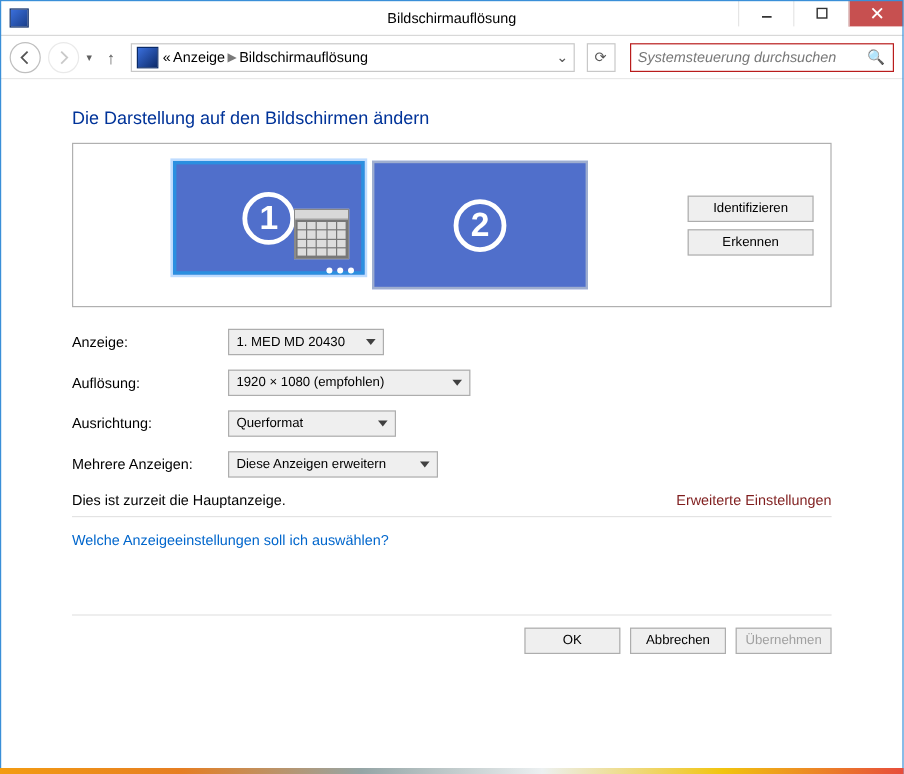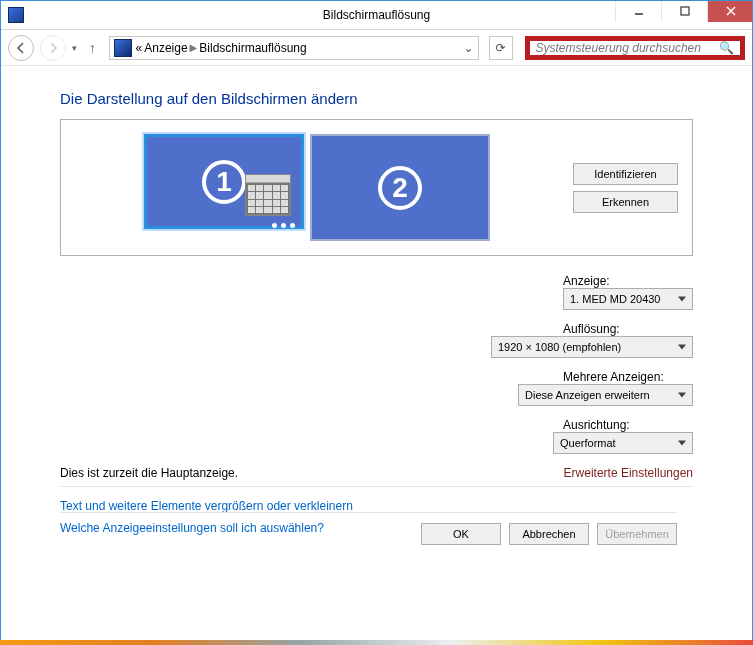--- a/index.html
+++ b/index.html
@@ -19,21 +19,21 @@
 .nav-btn { width:26px; height:26px; border:1px solid #bfbfbf; border-radius:50%; display:flex; align-items:center; justify-content:center; color:#606060; background:#fff; cursor:pointer;}
 .nav-btn.disabled { opacity:0.45; cursor:default; border-color:#d0d0d0;}
 .nav-caret { color:#606060; font-size:9px;}
 .nav-up { width:20px; height:20px; color:#606060; display:flex; align-items:center; justify-content:center; font-size:14px;}
 .bc-wrapper { flex:0 0 auto; display:flex; align-items:center; height:24px; border:1px solid #c8c8c8; background:#fff; width: 370px;}
 .bc-icon { width:18px; height:18px; margin:0 4px; background:linear-gradient(135deg,#3a6fdc,#0d2a6a); border:1px solid #0a2a66;}
 .bc { display:flex; align-items:center; gap:2px; font-size:12px; color:#000; flex:1; padding-right:4px;}
 .bc .sep { color:#7a7a7a; font-size:10px;}
 .bc-end { margin-left:auto; display:flex; align-items:center; gap:2px; padding:0 4px; color:#555;}
 .refresh { width:24px; height:24px; border:1px solid #c8c8c8; display:flex; align-items:center; justify-content:center; background:#fff; margin-left:4px; color:#555;}
-.search { flex:1; height:24px; border:5px solid #b91c1c; display:flex; align-items:center; margin-left:6px; padding:0 6px; color:#777; font-style:italic;}
+.search { flex:1; height:24px; border:1px solid #b91c1c; display:flex; align-items:center; margin-left:6px; padding:0 6px; color:#777; font-style:italic;}
 .search .mag { margin-left:auto; font-style:normal; color:#555;}
 
 
 .panel { padding: 24px 60px 0 60px; }
 .panel h1 { color:#003399; font-weight: normal; font-size: 15px; margin-bottom: 12px; }
 
 .display-box { border:1px solid #b0b0b0; background:#fff; padding:10px 14px 10px 14px; display:flex; align-items: center; gap: 14px;}
 .displays { display:flex; gap:6px; flex:1; justify-content:center; padding:4px 0;}
 .monitor { background:#506fcb; border:2px solid #9faecf; position:relative; display:flex; align-items:center; justify-content:center; cursor:pointer;}
 .monitor.m1 { width:160px; height:95px; border:3px solid #2b8fe0; outline:2px solid #bfdcff;}
@@ -43,39 +43,39 @@
 .monitor .stand span{ width:5px; height:5px; border-radius:50%; background:#fff;}
 .monitor .calc { position:absolute; width:46px; height:42px; background:#f4f4f4; border:1px solid #888; right:10px; bottom:10px; display:flex; flex-direction:column;}
 .monitor .calc .top { height:8px; background:#d8d8d8; border-bottom:1px solid #aaa;}
 .monitor .calc .grid { flex:1; display:grid; grid-template-columns:repeat(5,1fr); grid-template-rows:repeat(4,1fr); gap:1px; padding:2px; background:#777;}
 .monitor .calc .grid div { background:#ddd;}
 
 .side-btns { display:flex; flex-direction:column; gap:6px;}
 .winbtn { min-width:105px; height:22px; border:1px solid #adadad; background:#efefef; font-size:11px; text-align:center; cursor:pointer; display:flex;align-items:center;justify-content:center;}
 
 .settings { margin-top: 18px; }
-.row { display:flex; align-items:flex-end; margin-bottom: 12px; flex-direction: column;}
+.row { display:flex; align-items:center; margin-bottom: 12px;}
 .row label { width:130px; font-size:12px;}
 .sel { height:22px; border:1px solid #adadad; background:#efefef; font-size:11px; padding:0 18px 0 6px; display:flex; align-items:center; position:relative; cursor:pointer; min-width:130px;}
 .sel::after { content:""; position:absolute; right:6px; top:50%; transform:translateY(-50%); border-left:4px solid transparent; border-right:4px solid transparent; border-top:5px solid #404040;}
 .sel.w1{ width:113px;}
 .sel.w2{ width:202px;}
 .sel.w3{ width:140px;}
 .sel.w4{ width:175px;}
 
 .status-row { display:flex; align-items:center; margin-top: 8px;}
 .status-row .left { font-size:12px;}
 .status-row .right { margin-left:auto; color:#7f1d1d; font-size:12px; cursor:pointer;}
 
 hr.sep { border:none; border-top:1px solid #e3e3e3; margin:6px 0 12px;}
 
 .link { color:#0066cc; font-size:12px; margin-bottom:8px; display:block; cursor:pointer; }
 
 
-.footer { position:absolute; bottom:100px; left:0; right:16px; padding: 0 60px;}
+.footer { position:absolute; bottom:100px; left:0; right:0; padding: 0 60px;}
 .footer hr { border:none; border-top:1px solid #e3e3e3; margin-bottom:10px;}
 .footer .btns { display:flex; justify-content:flex-end; gap:8px;}
 .footer .winbtn { min-width:80px;}
 .footer .winbtn.disabled { color:#a0a0a0; cursor:default;}
 
 .window-border { position:absolute; inset:0; border:1px solid #3a8fd8; pointer-events:none;}
 .orange-strip { position:absolute; bottom:0; left:0; right:0; height:5px; background:linear-gradient(90deg,#f39c12 0%,#e67e22 20%,#95a5a6 40%,#ecf0f1 60%,#f1c40f 80%,#e74c3c 100%);}
 </style>
 </head>
 <body>
@@ -188,38 +188,37 @@
           <span>1. MED MD 20430</span>
         </div>
     </div>
     <div class="row">
       <label>Auflösung:</label>
       <div class="sel w2">
           <span>1920 × 1080 (empfohlen)</span>
         </div>
     </div>
     <div class="row">
+      <label>Ausrichtung:</label>
+      <div class="sel w3">
+          <span>Querformat</span>
+        </div>
+    </div>
+    <div class="row">
       <label>Mehrere Anzeigen:</label>
       <div class="sel w4">
           <span>Diese Anzeigen erweitern</span>
         </div>
     </div>
-    <div class="row">
-      <label>Ausrichtung:</label>
-      <div class="sel w3">
-          <span>Querformat</span>
-        </div>
-    </div>
 
     <div class="status-row">
       <span class="left">Dies ist zurzeit die Hauptanzeige.</span>
       <span class="right">Erweiterte Einstellungen</span>
     </div>
     <hr class="sep">
-    <a class="link">Text und weitere Elemente vergrößern oder verkleinern</a>
     <a class="link">Welche Anzeigeeinstellungen soll ich auswählen?</a>
   </div>
 </div>
 
 <div class="footer">
   <hr>
   <div class="btns">
     <div class="winbtn">OK</div>
     <div class="winbtn">Abbrechen</div>
     <div class="winbtn disabled">Übernehmen</div>

